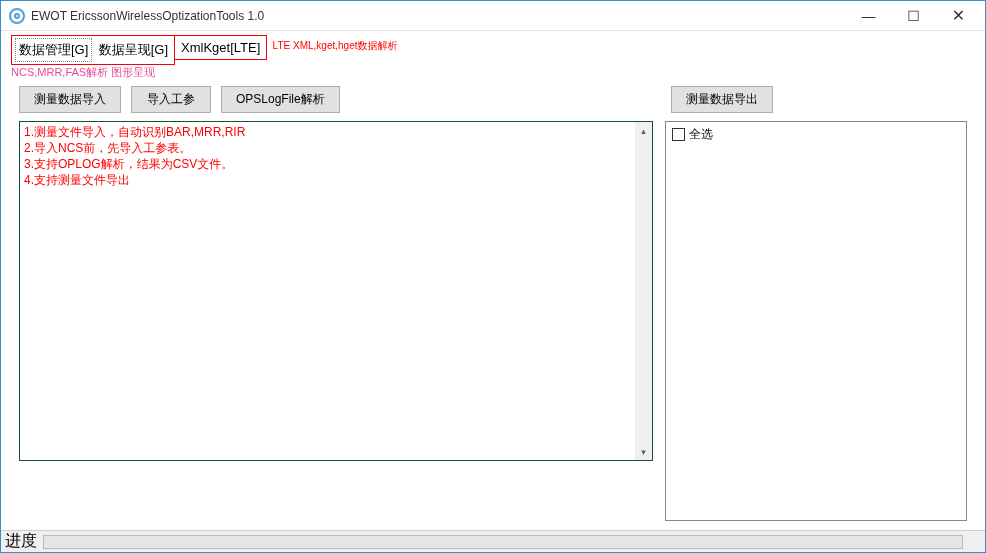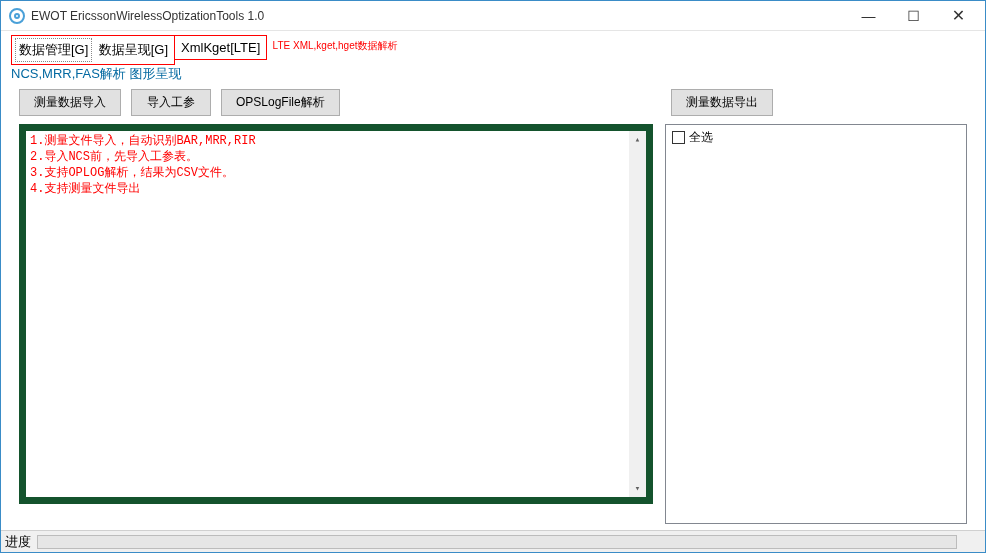--- a/index.html
+++ b/index.html
@@ -67,22 +67,22 @@
     }
     .menu-caption {
       font-size: 10px;
       color: red;
       display: inline-block;
       vertical-align: top;
       padding-top: 4px;
       margin-left: 2px;
     }
     .menu-subcaption {
-      font-size: 13px;
-      color: #0369a1;
+      font-size: 11px;
+      color: #ec4899;
       margin-top: 0px;
     }
     
     .toolbar {
       padding: 6px 12px 0 18px;
       display:flex;
       gap: 10px;
     }
     .toolbar .spacer { flex:1; }
     .btn {
@@ -95,26 +95,25 @@
       min-width: 80px;
     }
     
     .content {
       display:flex;
       gap: 12px;
       padding: 8px 18px 6px 18px;
     }
     .left-panel {
       flex: 1;
-      height: 380px;
-      border: 7px solid #14532d;
+      height: 340px;
+      border: 1px solid #14532d;
       background:#fff;
       position: relative;
       overflow: hidden;
-      font-family: Liberation Mono, monospace;
     }
     .left-inner {
       padding: 2px 4px;
       color: red;
       font-size: 12px;
       line-height: 16px;
       white-space: pre-line;
     }
     .scrollbar-v {
       position:absolute;
@@ -153,21 +152,21 @@
     .statusbar {
       position:absolute;
       left:1px; right:1px; bottom:1px;
       height: 22px;
       background:#f0f0f0;
       display:flex;
       align-items:center;
       padding: 0 4px;
       border-top:1px solid #d0d0d0;
     }
-    .status-label { font-size:13px; color:#000; }
+    .status-label { font-size:16px; color:#000; }
     .progress {
       margin-left: 6px;
       height: 14px;
       flex:1;
       border:1px solid #bcbcbc;
       background:#e6e6e6;
       max-width: 920px;
     }
   </style>
 </head>

